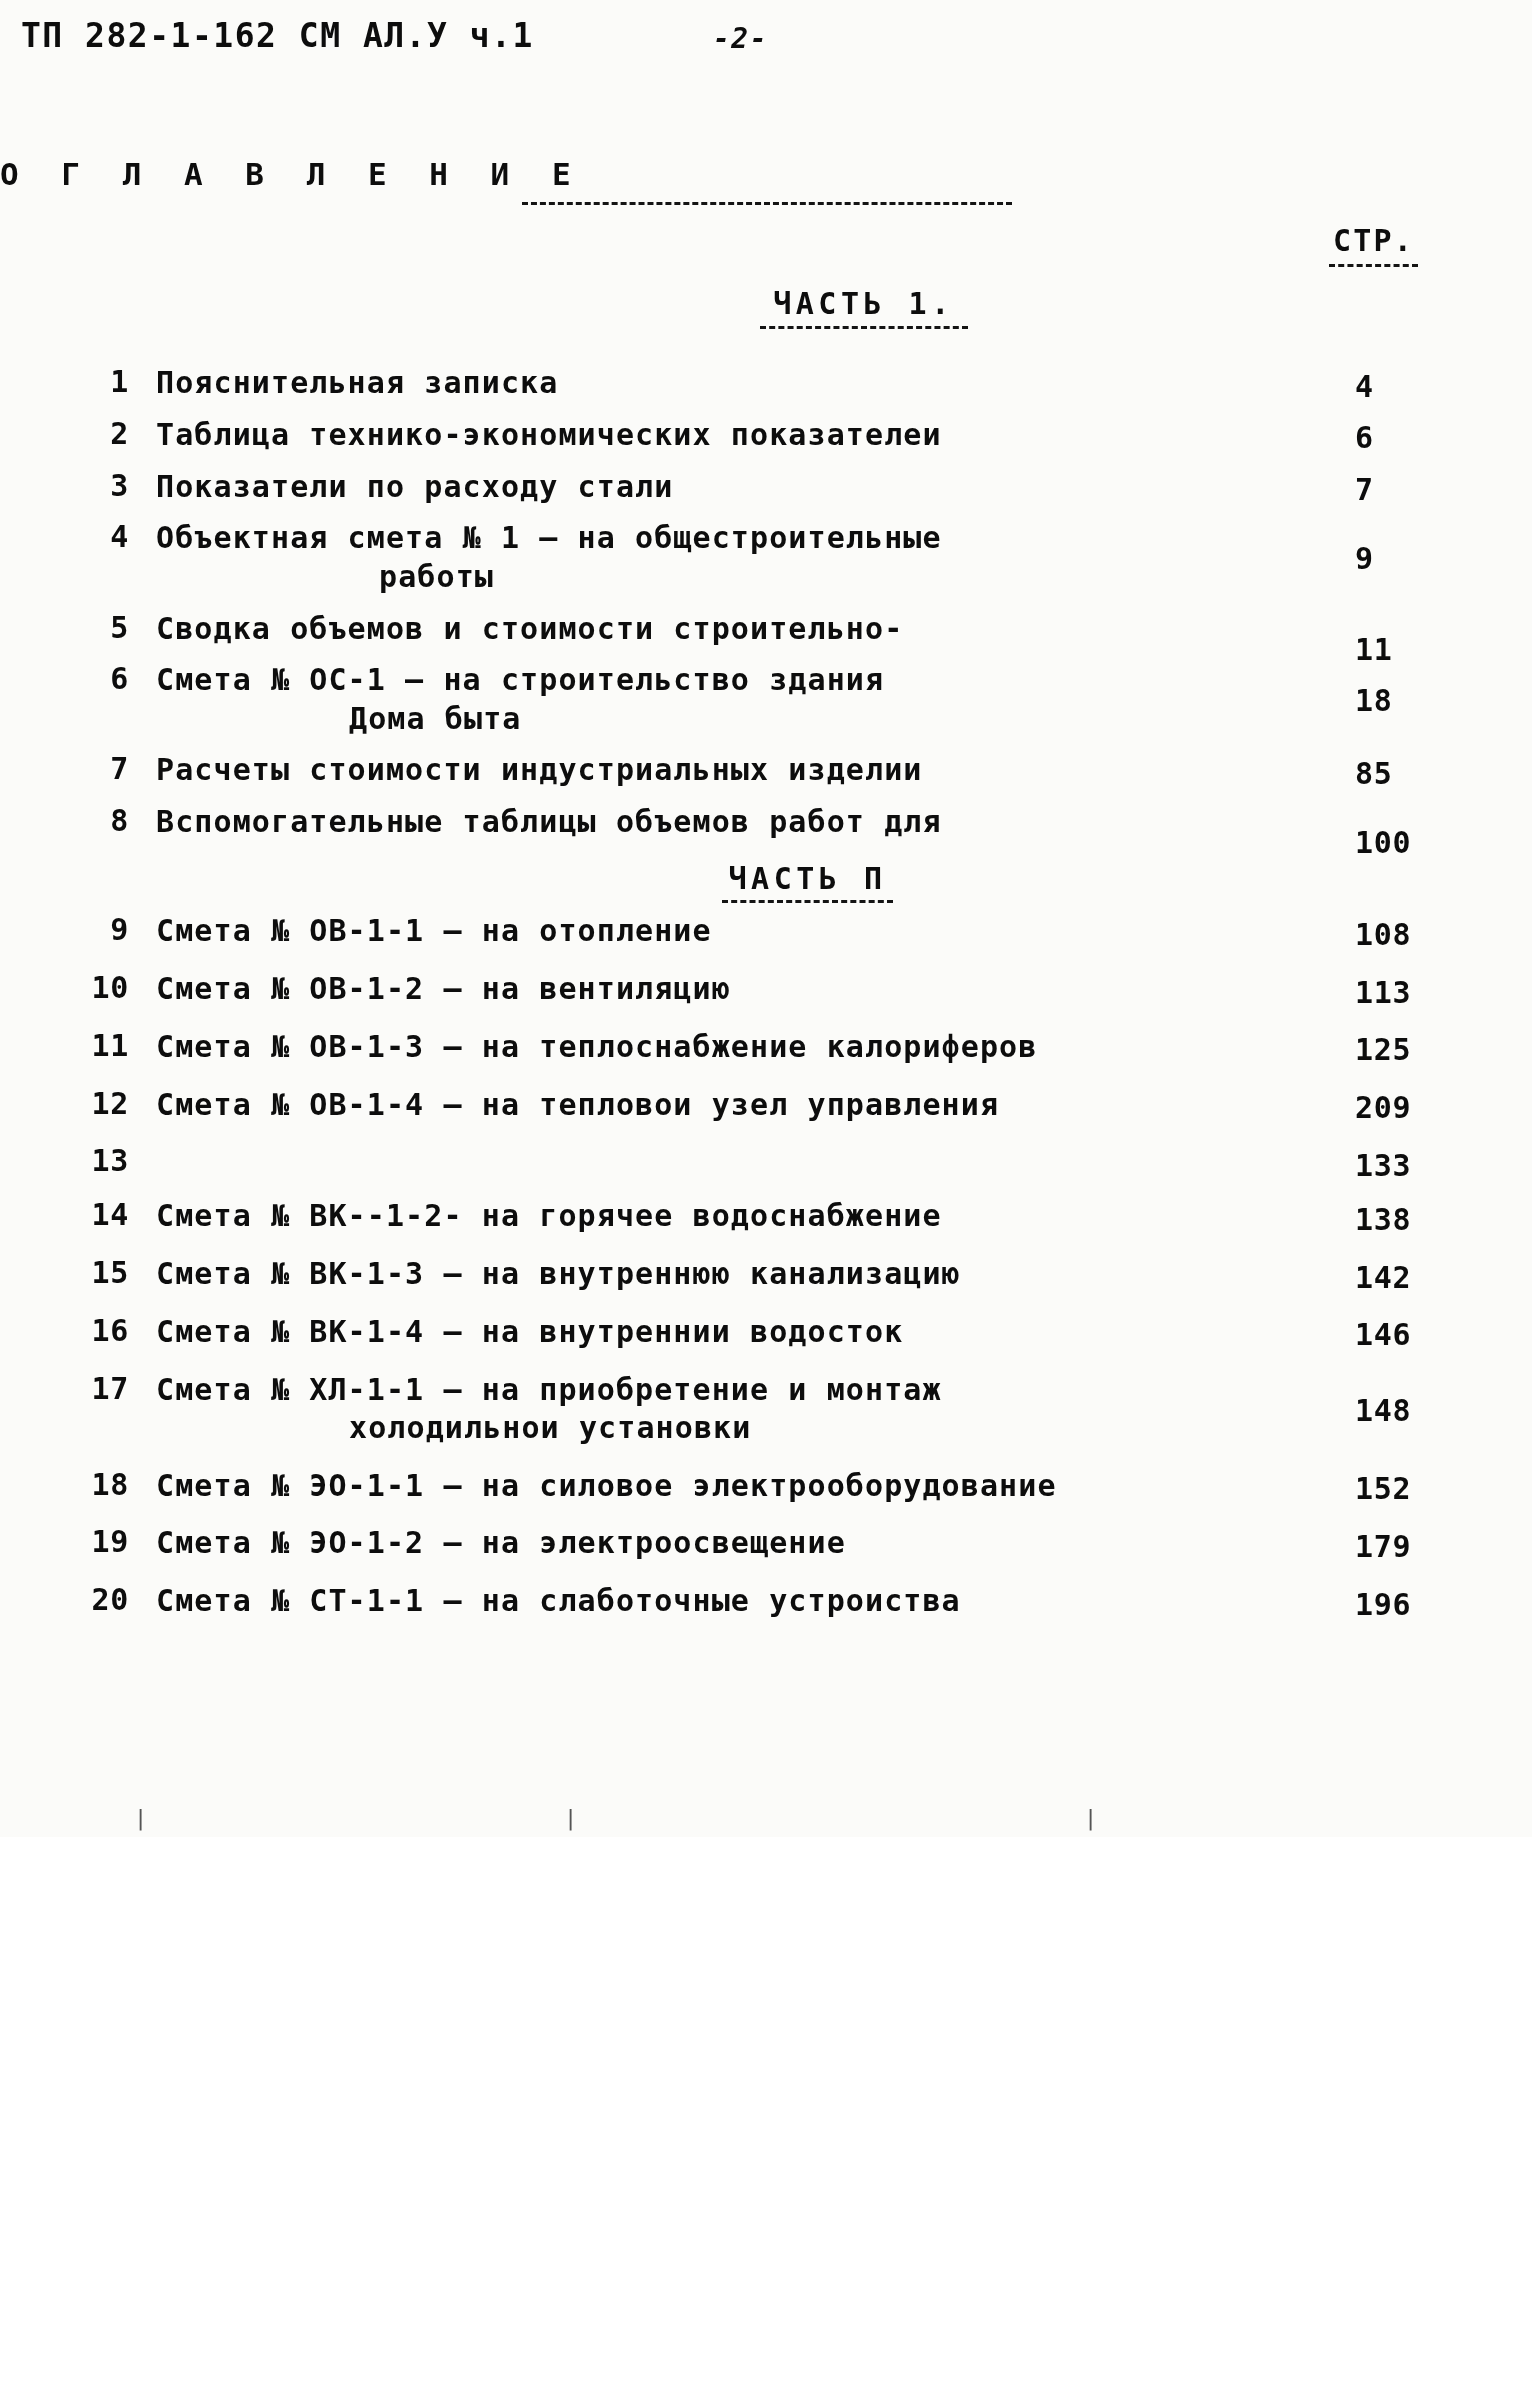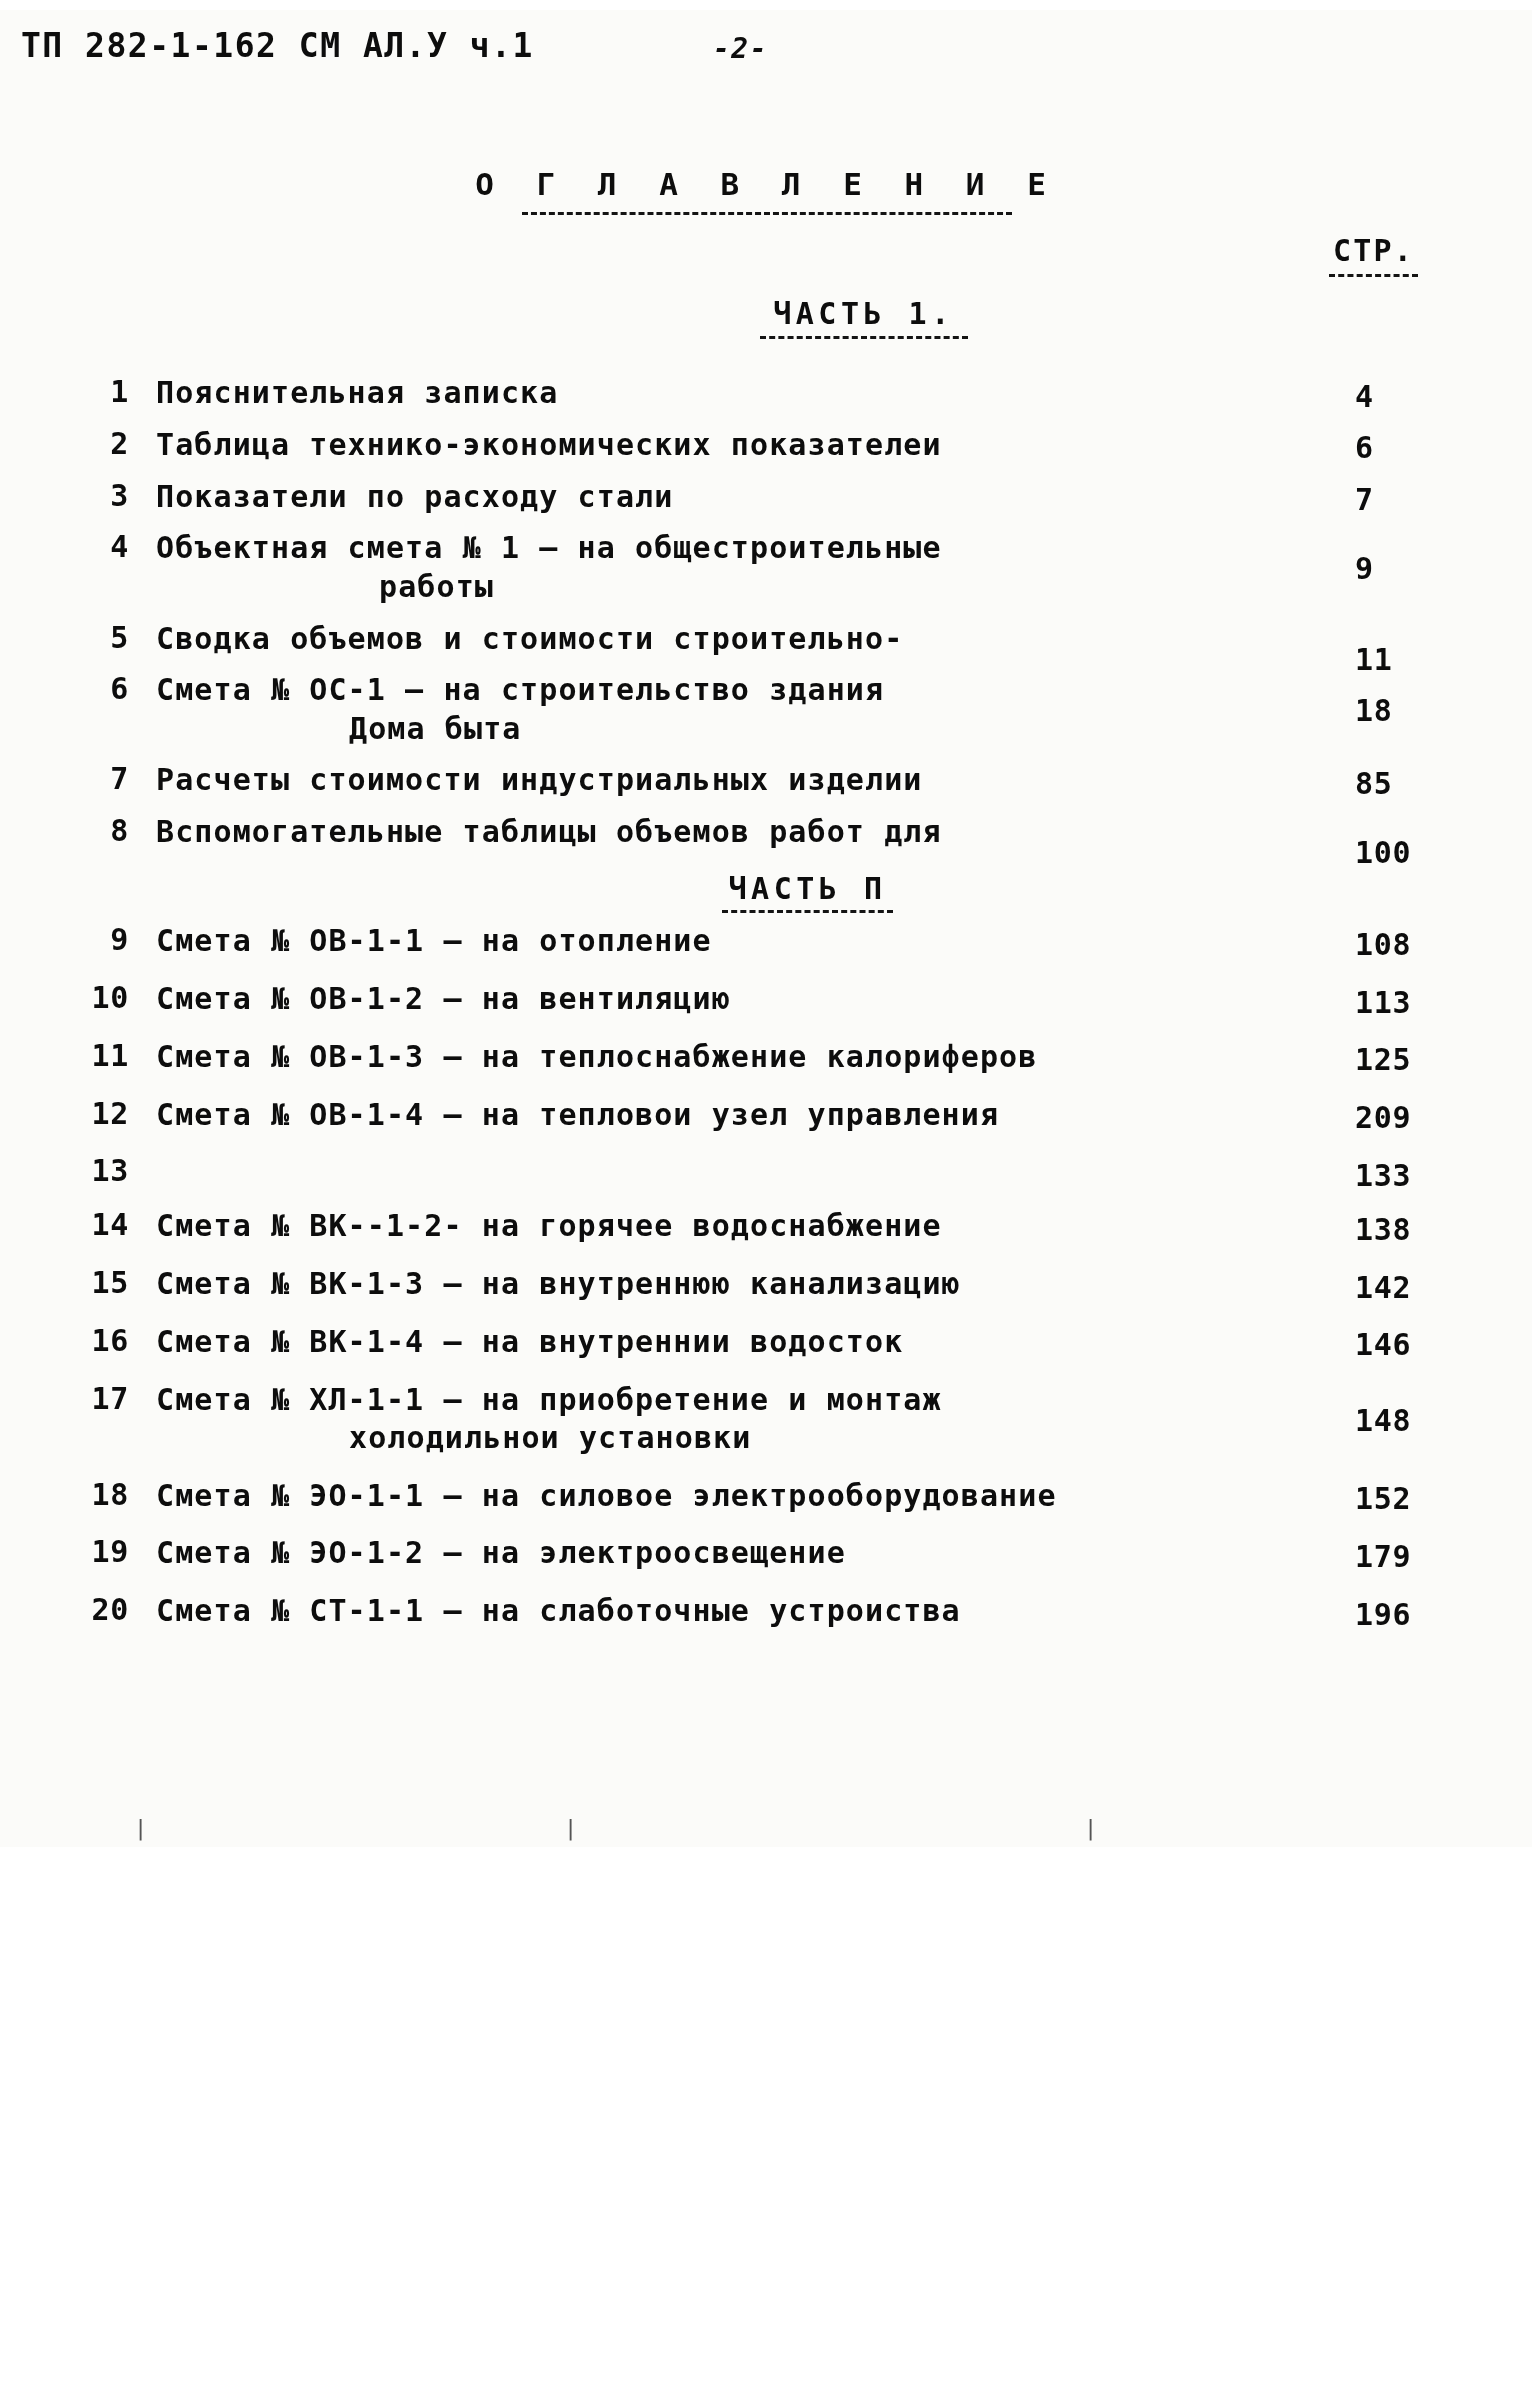--- a/index.html
+++ b/index.html
@@ -10,21 +10,20 @@
   body {
     font-family: "DejaVu Sans Mono", monospace;
     color: #0d0d0d;
   }
   .page {
     position: relative;
     width: 1533px;
     height: 1837px;
     background: #fbfbf9;
     overflow: hidden;
-    margin-top: 10px;
   }
   
   .doc-header {
     position: absolute;
     top: 16.3px;
     left: 21px;
     font-size: 33px;
     letter-spacing: 1.5px;
     white-space: nowrap;
     font-weight: 700;
@@ -40,21 +39,20 @@
     font-style: italic;
     font-weight: 700;
     letter-spacing: 1.5px;
   }
   
   .title-block {
     position: absolute;
     top: 156px;
     left: 0;
     width: 100%;
-    text-align: center;
   }
   .title-block .title-text {
     display: inline-block;
     font-size: 31px;
     font-weight: 700;
     letter-spacing: 12px;
     padding-bottom: 3px;
   }
   .underline-dash {
     display: block;

